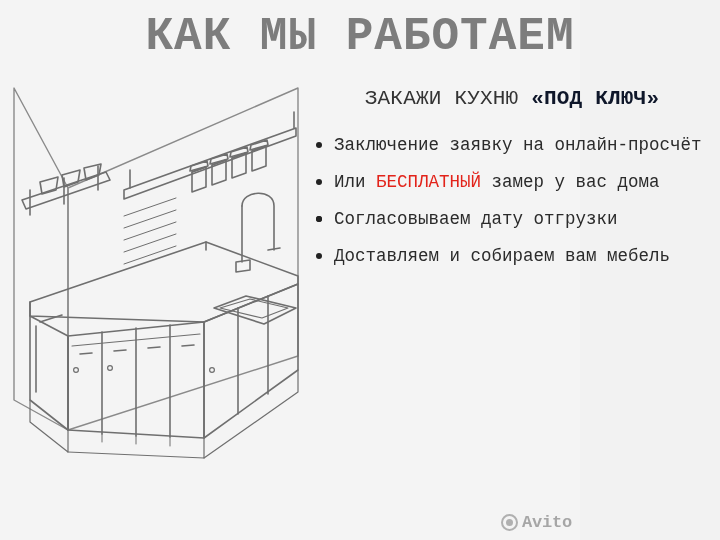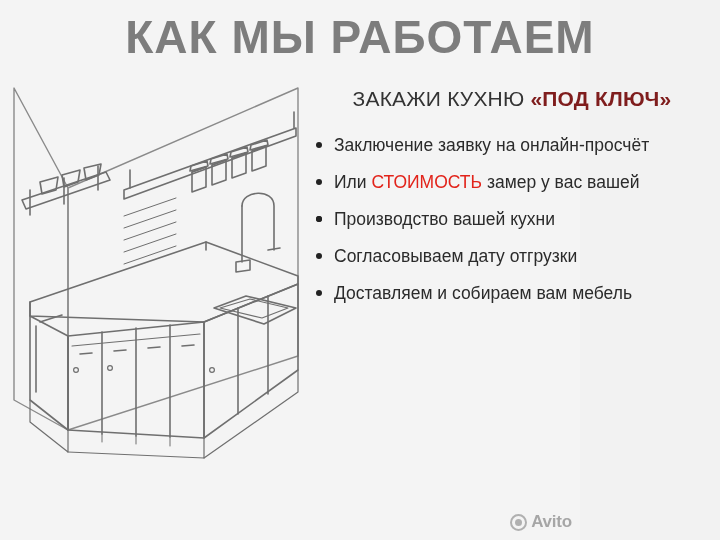--- a/index.html
+++ b/index.html
@@ -12,20 +12,21 @@
     background: #f2f2f2;
     font-family: "Liberation Sans", sans-serif;
     overflow: hidden;
   }
   .poster {
     position: relative;
     width: 580px;
     height: 540px;
     background: #f4f4f4;
     box-sizing: border-box;
+    font-family: Liberation Mono, monospace;
   }
   
   .headline {
     position: absolute;
     top: 8px;
     left: 0;
     width: 720px;
     text-align: center;
     font-size: 46px;
     line-height: 58px;
@@ -55,21 +56,21 @@
   .subtitle {
     font-size: 21px;
     line-height: 26px;
     color: #333333;
     text-align: center;
     white-space: nowrap;
     letter-spacing: 0.2px;
   }
   .subtitle .strong {
     font-weight: bold;
-    color: #7f1d1d;
+    color: #0f172a;
   }
   .bullets {
     margin: 22px 0 0 0;
     padding: 0;
     list-style: none;
   }
   .bullets li {
     position: relative;
     padding-left: 22px;
     margin-bottom: 15px;
@@ -236,27 +237,24 @@
   <div class="right-col">
     <div class="subtitle">
       <span>ЗАКАЖИ КУХНЮ </span><span class="strong">«ПОД КЛЮЧ»</span>
     </div>
 
     <ul class="bullets">
       <li>
         <span class="dot"></span><span>Заключение заявку на онлайн-просчёт</span><span class="hl"></span><span></span>
       </li>
       <li>
-        <span class="dot"></span><span>Или </span><span class="hl">СТОИМОСТЬ</span><span> замер у вас вашей</span>
+        <span class="dot"></span><span>Или </span><span class="hl">БЕСПЛАТНЫЙ</span><span> замер у вас дома</span>
       </li>
       <li>
         <span class="dot"></span><span class="hl"></span><span></span>
-      </li>
-      <li>
-        <span class="dot"></span><span>Производство вашей кухни</span><span class="hl"></span><span></span>
       </li>
       <li>
         <span class="dot"></span><span>Согласовываем дату отгрузки</span><span class="hl"></span><span></span>
       </li>
       <li>
         <span class="dot"></span><span>Доставляем и собираем вам мебель</span><span class="hl"></span><span></span>
       </li>
     </ul>
   </div>
 

